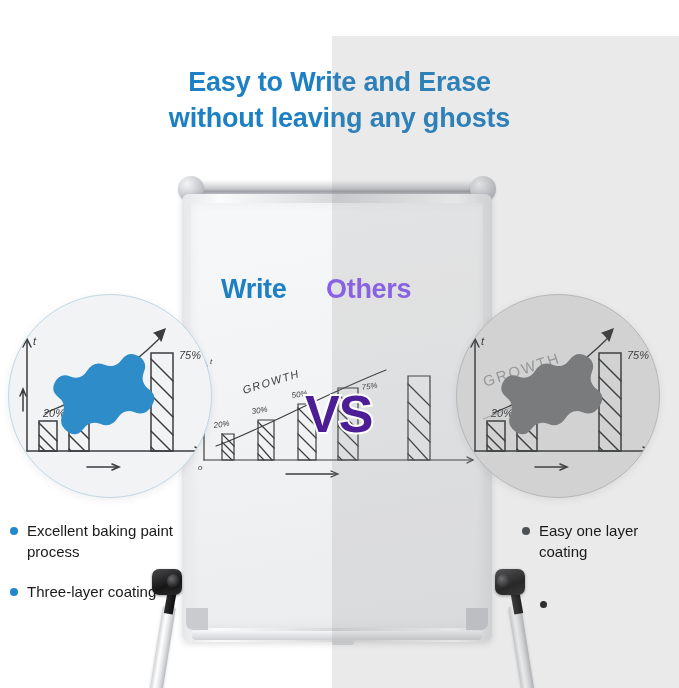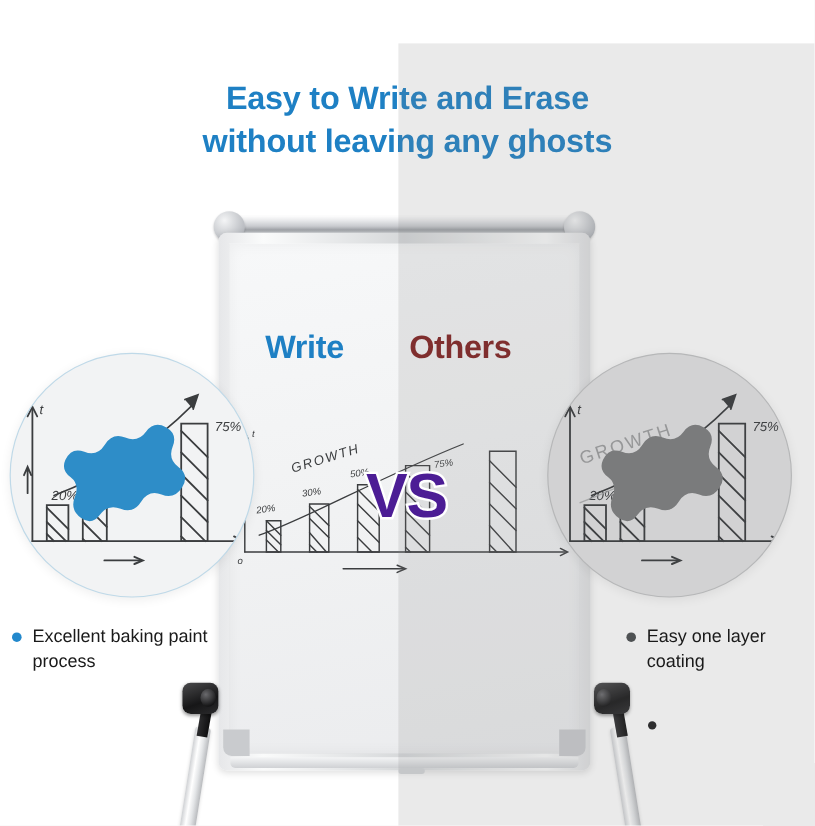--- a/index.html
+++ b/index.html
@@ -88,21 +88,21 @@
   
   .sketch{position:absolute;pointer-events:none;}
   .sk-center{left:186px;top:318px;width:300px;height:130px;z-index:16;}
 
   
   .cmp-label{
     position:absolute;top:238px;z-index:30;
     font-weight:bold;font-size:27px;letter-spacing:-0.3px;
   }
   .cmp-ours{left:221px;color:#1E80C4;}
-  .cmp-others{left:341px;color:#7f1d1d;}
+  .cmp-others{left:326px;color:#8b5cf6;}
 
   
   .vs{
     position:absolute;left:305px;top:358px;z-index:60;
     font-weight:bold;font-size:52px;line-height:40px;letter-spacing:-1px;
     color:#4c1d95;
     -webkit-text-stroke:4px #ffffff;
     paint-order:stroke fill;
   }
 
@@ -289,20 +289,24 @@
                  q-9 -7 -18 0 q-9 7 -16 -2 q-7 -9 0 -18 q7 -9 1 -17 q-6 -8 0 -15 Z" fill="#7a7b7c"></path>
       </g>
     </svg>
   </div>
 
   <div class="bullets left">
     <div class="bl-item">
       <span class="bl-dot"></span>
       <span>Excellent baking paint process</span>
     </div>
+    <div class="bl-item">
+      <span class="bl-dot"></span>
+      <span>Three-layer coating</span>
+    </div>
   </div>
 
   <div class="bullets right">
     <div class="bl-item">
       <span class="bl-dot"></span>
       <span>Easy one layer coating</span>
     </div>
   </div>
 
 </div>

